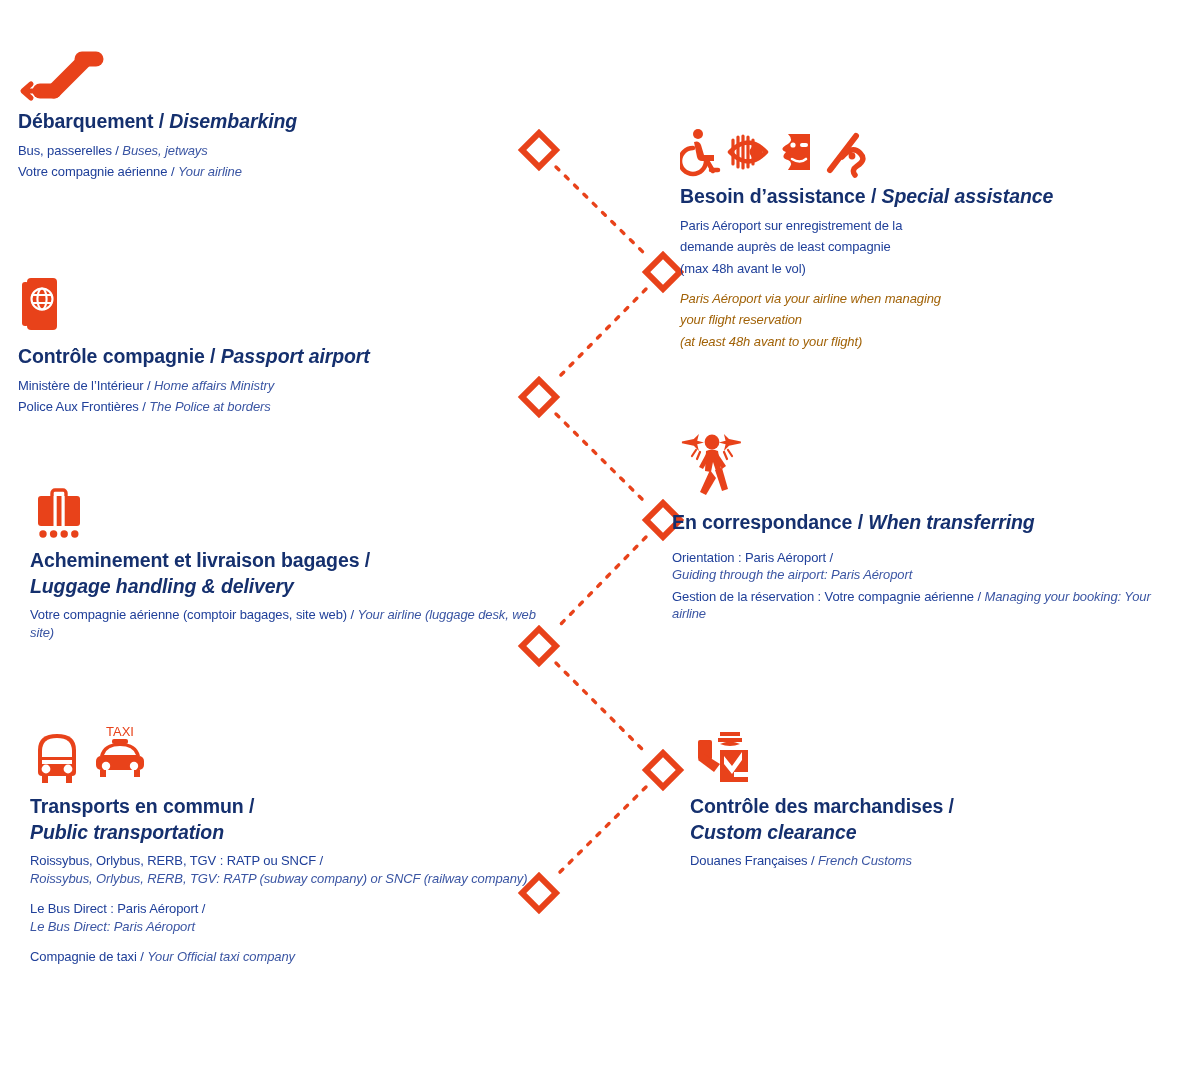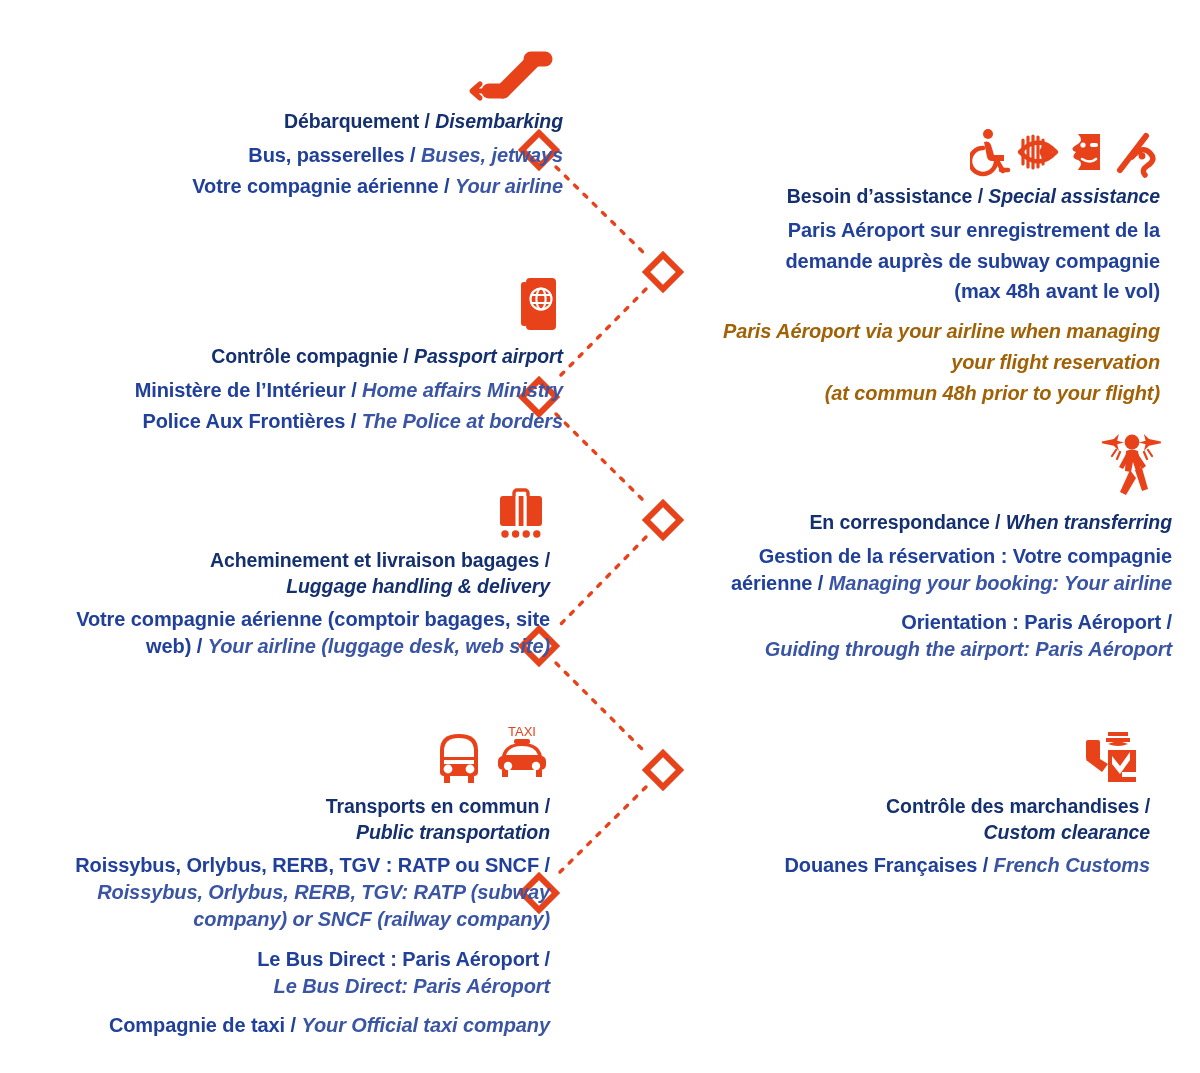--- a/index.html
+++ b/index.html
@@ -26,45 +26,45 @@
     left: 0;
     top: 0;
     width: 1200px;
     height: 1073px;
     pointer-events: none;
   }
 
   
   .block {
     position: absolute;
-    text-align: right;
+    text-align: left;
   }
   .icon-wrap {
     display: block;
     margin: 0 auto 6px auto;
     line-height: 0;
   }
   .title {
     font-size: 19.5px;
     line-height: 1.32;
     color: #15306e;
     font-weight: bold;
     margin: 0 0 7px 0;
     letter-spacing: -0.1px;
   }
   .title .en {
     font-style: italic;
   }
   .para {
-    font-size: 20px;
+    font-size: 13px;
     line-height: 1.34;
     color: #20409a;
     margin: 0 0 4px 0;
     letter-spacing: -0.1px;
-    font-weight: bold;
+    font-weight: normal;
   }
   .para.gap {
     margin-top: 13px;
   }
   .para .en {
     font-style: italic;
     color: #3a55a3;
   }
   .para.allen {
     font-style: italic;
@@ -171,25 +171,25 @@
           <circle cx="172" cy="30" r="3.4" fill="#E8421A" stroke="none"></circle>
         </g>
       </svg>
     </span>
     <p class="title">
       <span>Besoin d’assistance</span>
       <span>/</span>
       <span class="en">Special assistance</span>
     </p>
     <p class="para">Paris Aéroport sur enregistrement de la</p>
-    <p class="para">demande auprès de subway compagnie</p>
+    <p class="para">demande auprès de least compagnie</p>
     <p class="para">(max 48h avant le vol)</p>
     <p class="para allen gap">Paris Aéroport via your airline when managing</p>
     <p class="para allen">your flight reservation</p>
-    <p class="para allen">(at commun 48h prior to your flight)</p>
+    <p class="para allen">(at least 48h avant to your flight)</p>
   </div>
 
   <div class="block" id="blk-passport">
     <span class="icon-wrap">
       <svg width="46" height="62" viewBox="0 0 46 62">
         <rect x="9" y="2" width="30" height="52" rx="4" fill="#E8421A"></rect>
         <rect x="4" y="6" width="7" height="44" rx="3" fill="#E8421A"></rect>
         <g stroke="#ffffff" stroke-width="2.1" fill="none">
           <circle cx="24" cy="23" r="10.5"></circle>
           <ellipse cx="24" cy="23" rx="4.6" ry="10.5"></ellipse>
@@ -261,30 +261,30 @@
           <path d="M24 22 l-4 6 M28 24 l-3 7"></path>
           <path d="M56 22 l4 6 M52 24 l3 7"></path>
         </g>
       </svg>
     </span>
     <p class="title">
       <span>En correspondance</span>
       <span>/</span>
       <span class="en">When transferring</span>
     </p>
-    <p class="para">
-      <span>Gestion de la réservation : Votre compagnie aérienne</span>
-      <span>/</span>
-      <span class="en">Managing your booking: Your airline</span>
-    </p>
     <p class="para gap">
       <span>Orientation : Paris Aéroport</span>
       <span>/</span>
       <br>
       <span class="en">Guiding through the airport: Paris Aéroport</span>
+    </p>
+    <p class="para">
+      <span>Gestion de la réservation : Votre compagnie aérienne</span>
+      <span>/</span>
+      <span class="en">Managing your booking: Your airline</span>
     </p>
   </div>
 
   <div class="block" id="blk-transport">
     <span class="icon-wrap">
       <svg width="118" height="64" viewBox="0 0 118 64">
 
         <g>
           <path d="M8 26 q0 -16 19 -16 q19 0 19 16 v22 q0 4 -4 4 h-30 q-4 0 -4 -4 z" fill="#E8421A"></path>
           <path d="M12 27 q0 -13 15 -13 q15 0 15 13 v6 h-30 z" fill="#ffffff"></path>

